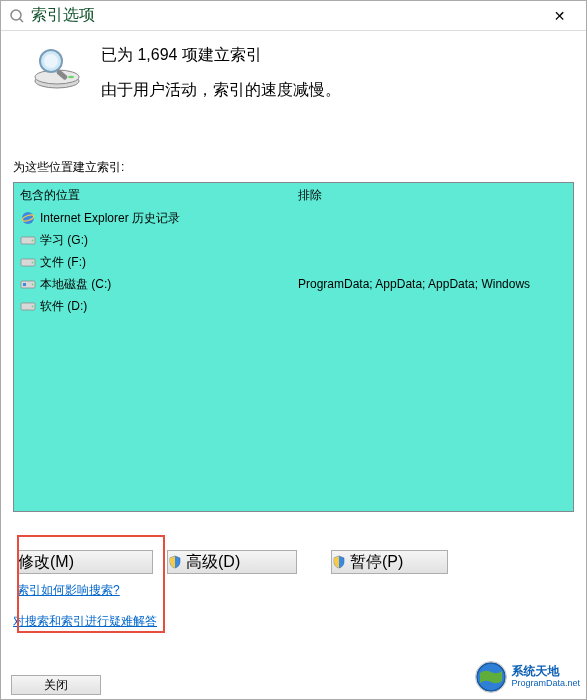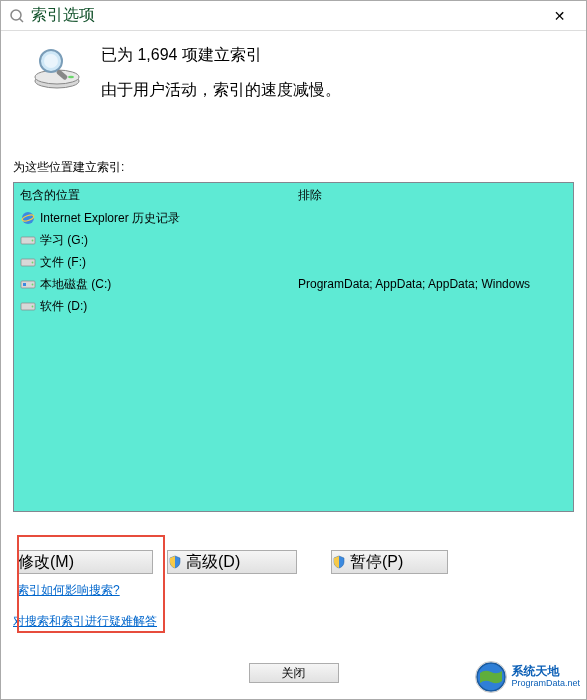--- a/index.html
+++ b/index.html
@@ -184,22 +184,22 @@
     .link1 {
       margin-top: 8px;
       margin-left: 4px;
     }
     .link2 {
       margin-top: 14px;
       text-decoration: underline;
     }
     .footer {
       display: flex;
-      justify-content: center;
-      padding: 8px 10px 16px;
+      justify-content: flex-start;
+      padding: 8px 10px 4px;
       border-top: 1px solid transparent;
     }
     .btn-close {
       width: 90px;
       height: 20px;
       border: 1px solid #adadad;
       background: linear-gradient(#f5f5f5, #e1e1e1);
       font-size: 12px;
       cursor: pointer;
     }

